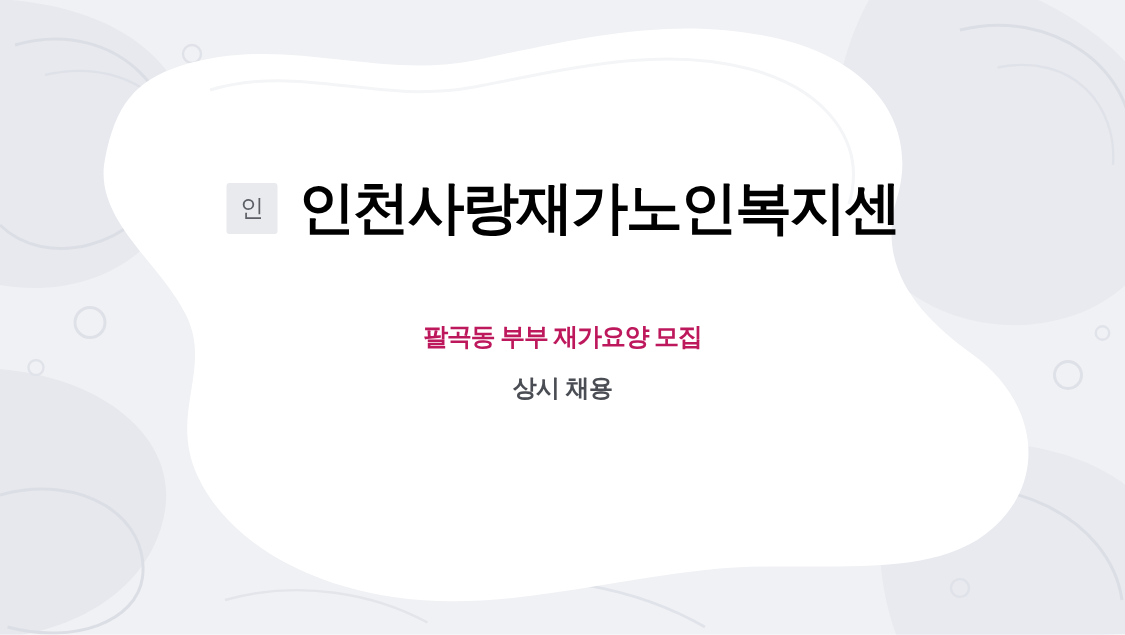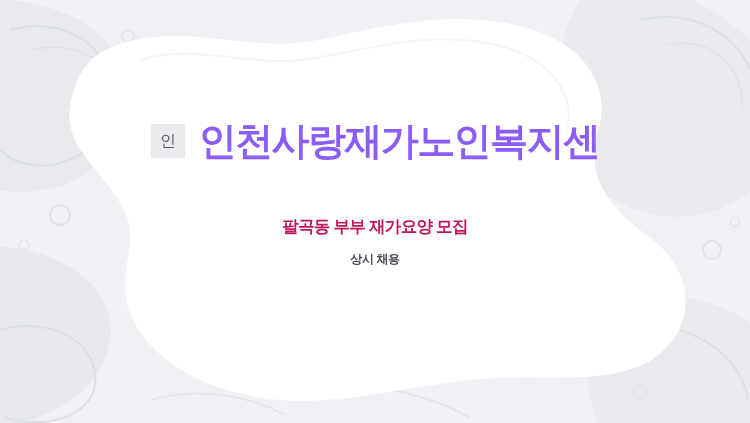--- a/index.html
+++ b/index.html
@@ -59,37 +59,37 @@
     justify-content: center;
     font-size: 16px;
     color: #5c5f66;
     font-weight: 400;
     letter-spacing: -0.5px;
   }
 
   .main-title {
     font-size: 38px;
     font-weight: bold;
-    color: #8b5cf6;
+    color: #000000;
     letter-spacing: -1.6px;
     line-height: 1.1;
     white-space: nowrap;
   }
 
   .subtitle {
     margin-top: 54px;
     font-size: 16.5px;
     font-weight: bold;
     color: #be185d;
     letter-spacing: -0.7px;
   }
 
   .meta {
     margin-top: 13px;
-    font-size: 12px;
+    font-size: 16px;
     font-weight: bold;
     color: #4a4d53;
     letter-spacing: -0.4px;
     text-align: center;
   }
 </style>
 </head>
 <body>
 
 <div class="card">

